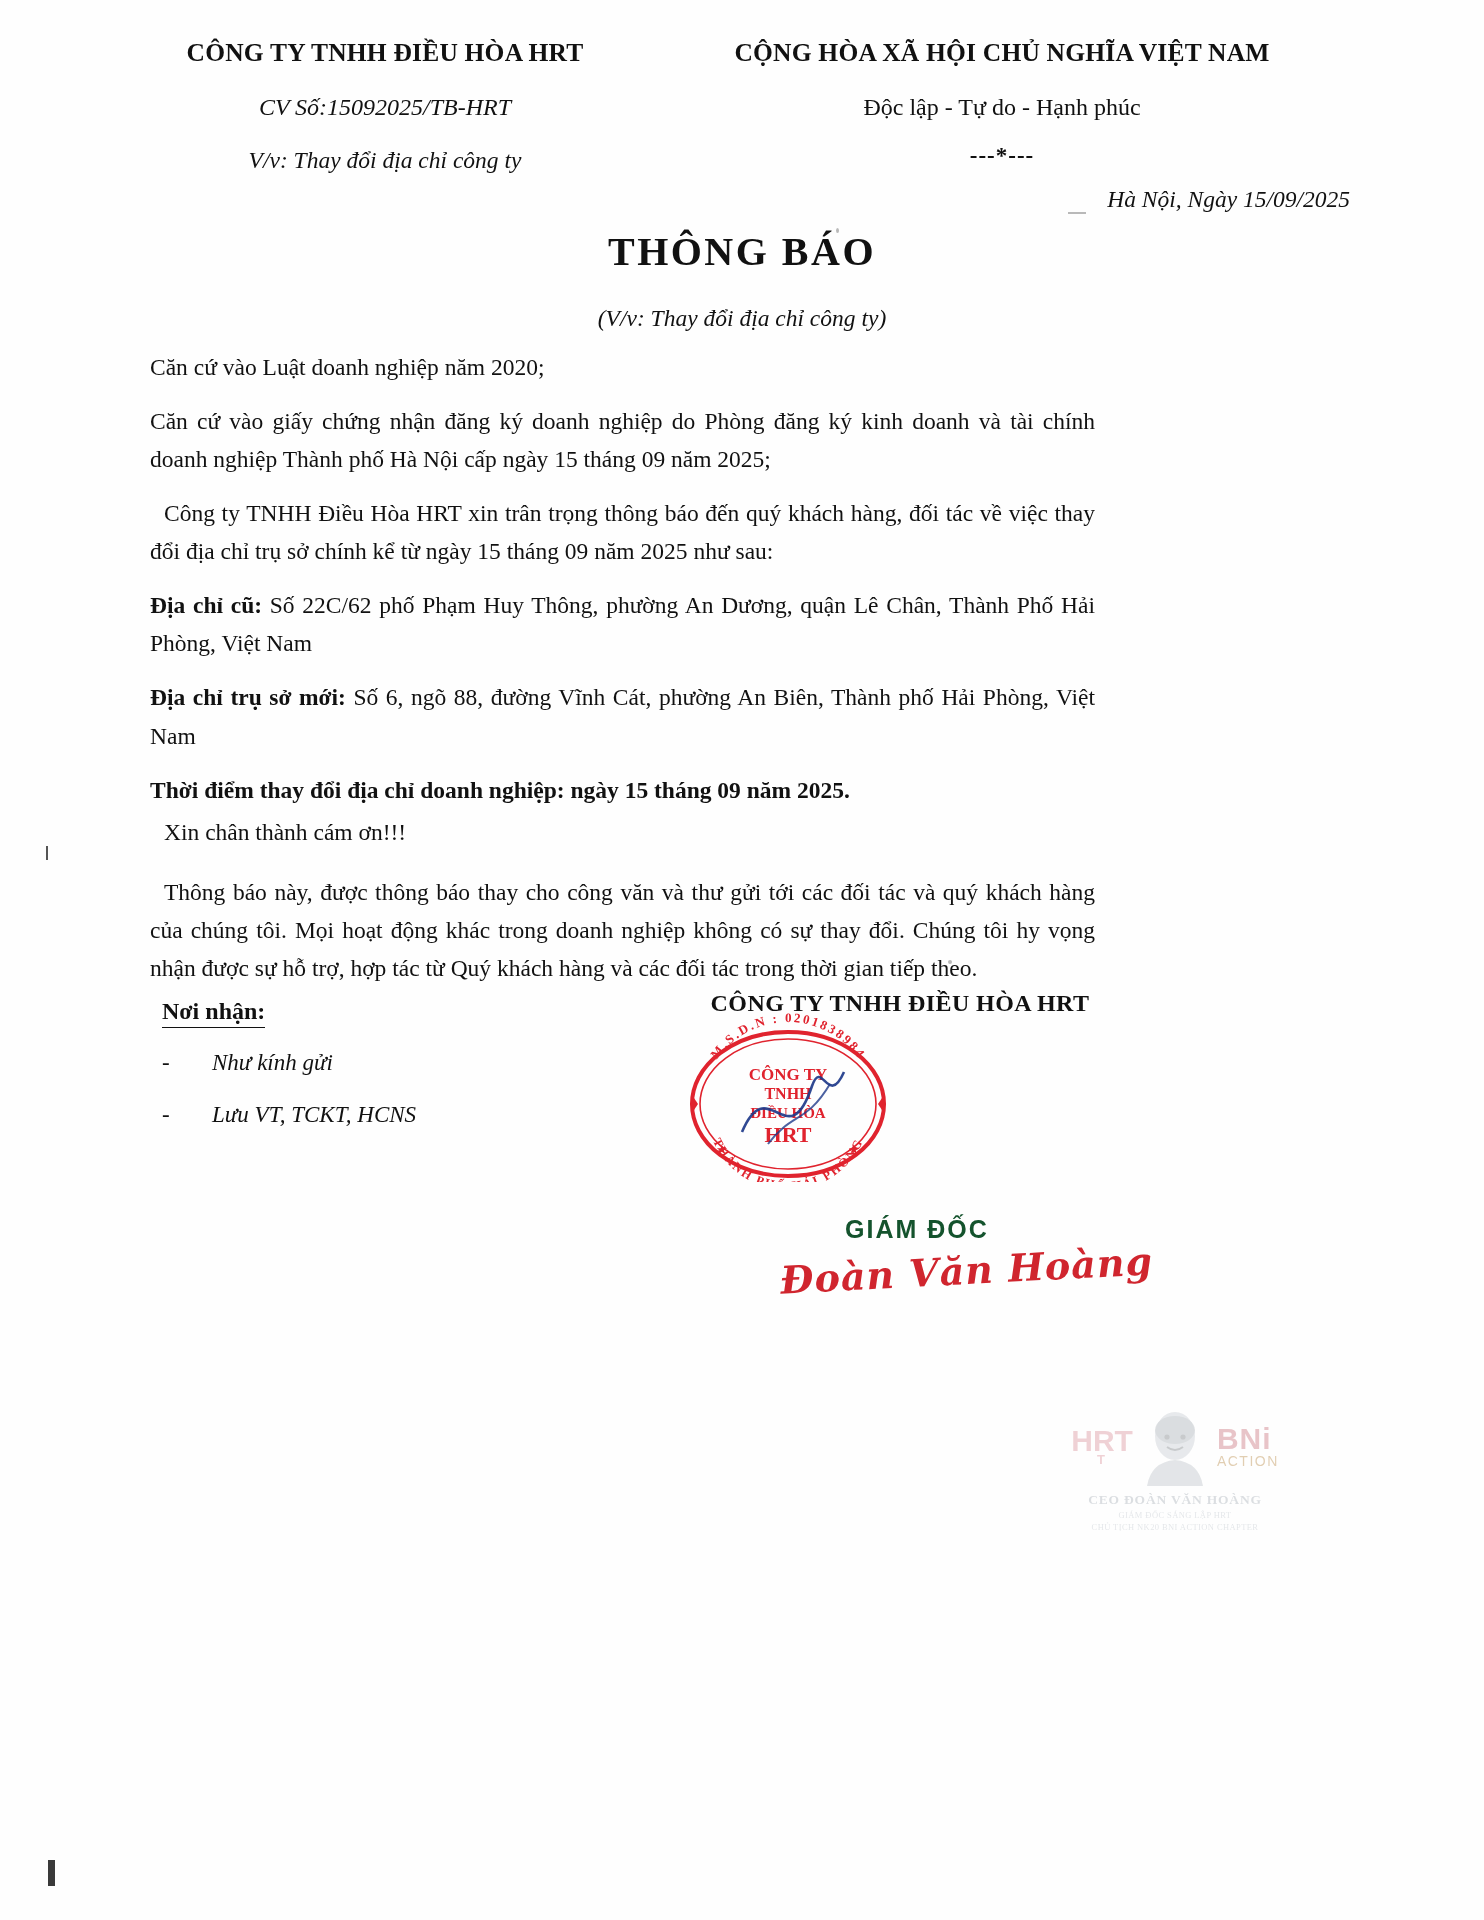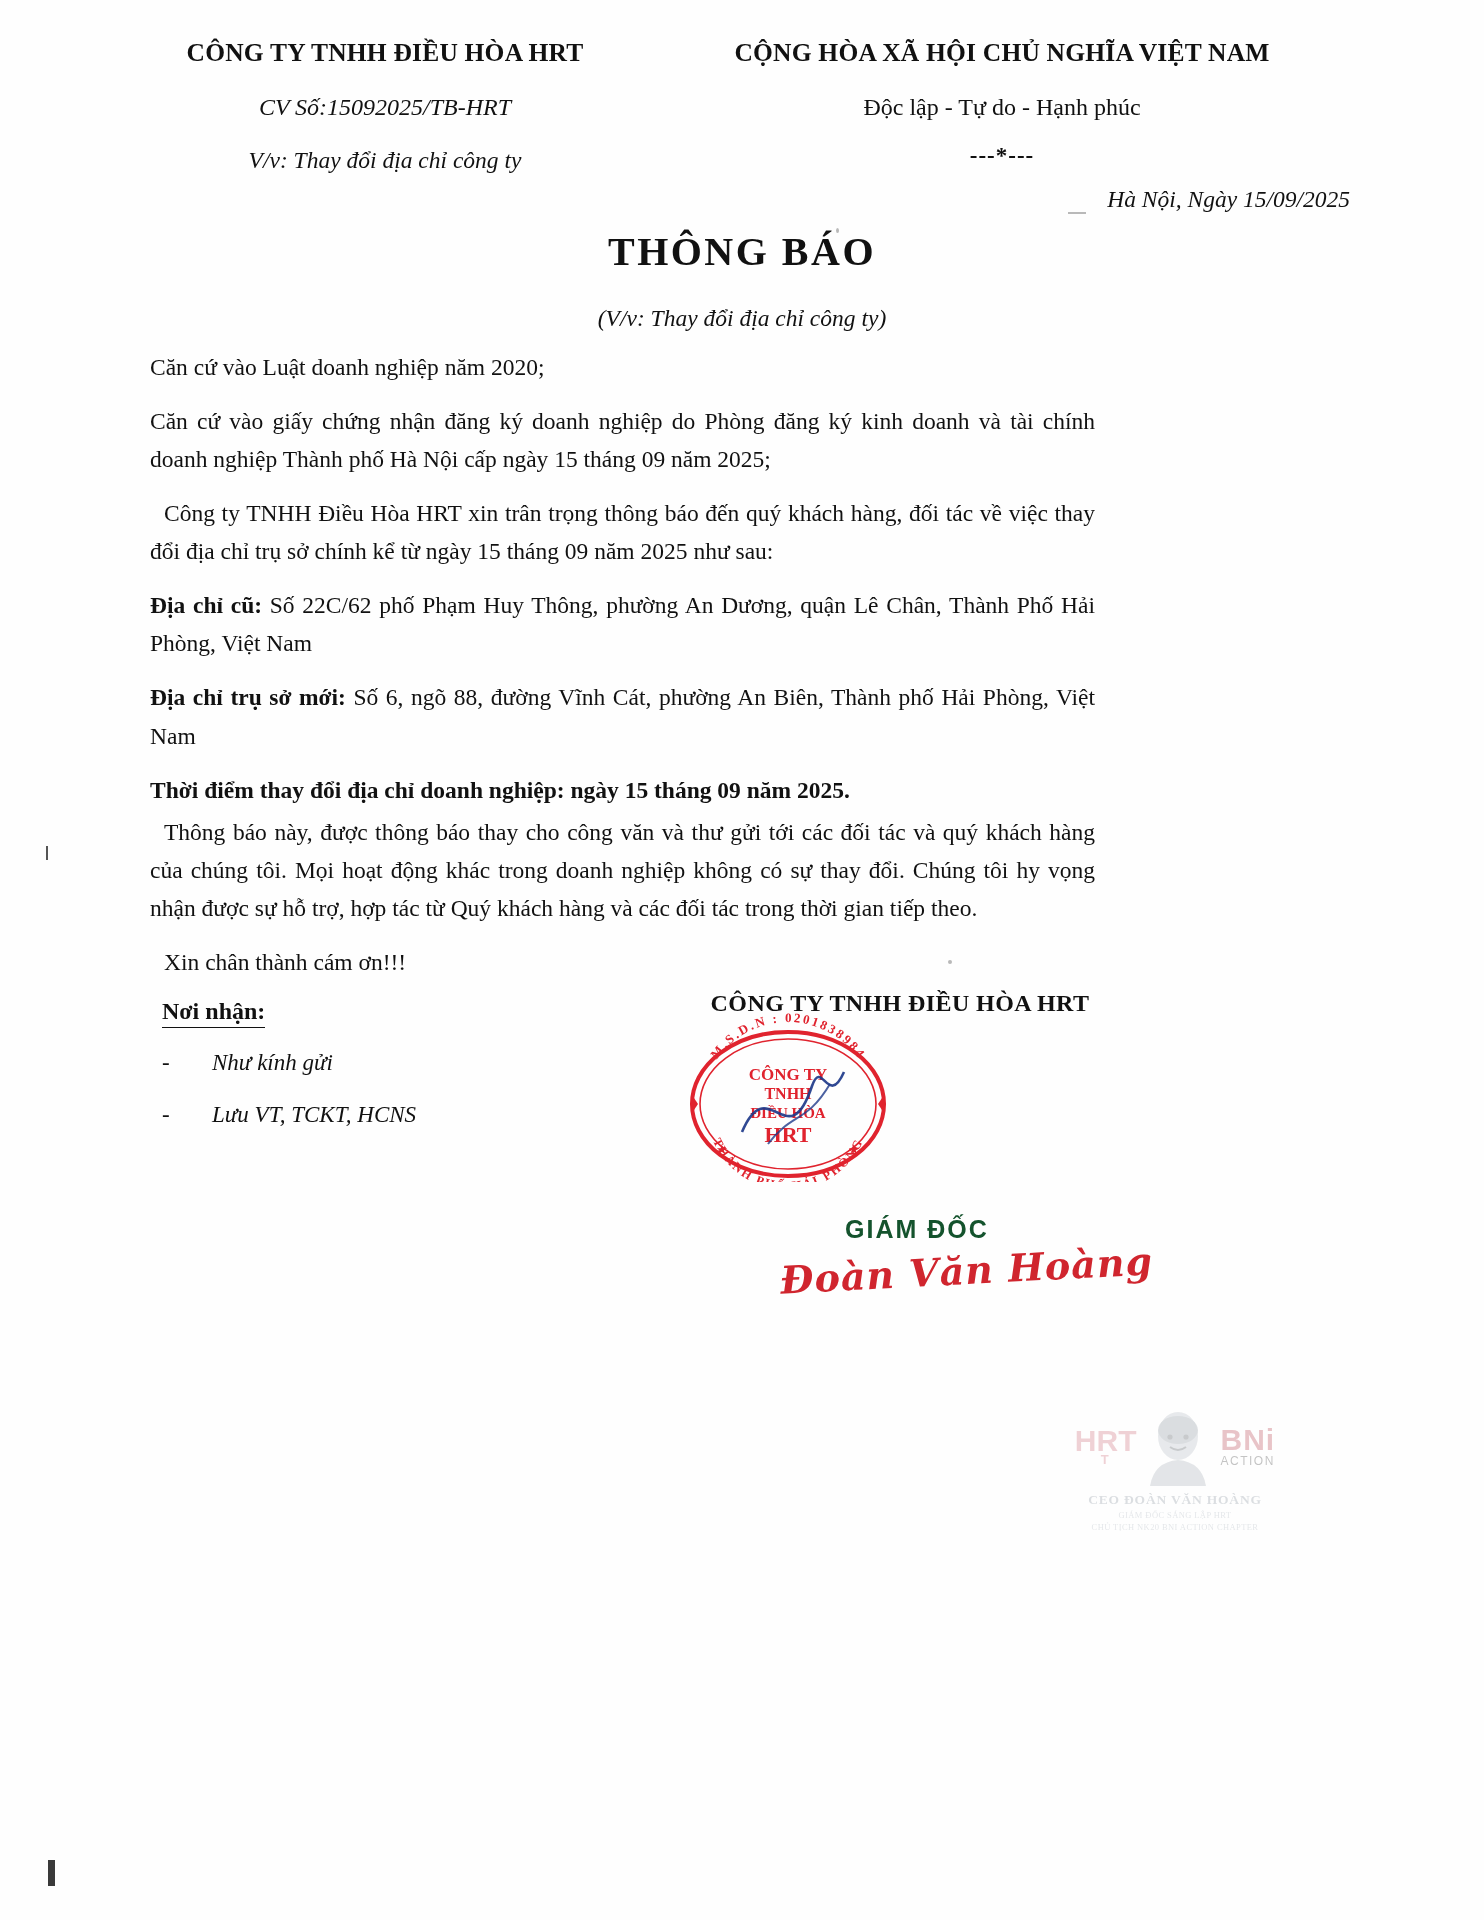--- a/index.html
+++ b/index.html
@@ -252,23 +252,23 @@
     color: #b9424f;
     line-height: 1;
     text-align: left;
   }
   .wm-bni .big {
     font-size: 30px;
     font-weight: bold;
     letter-spacing: 1px;
   }
   .wm-bni .small {
-    font-size: 12px;
+    font-size: 14px;
     letter-spacing: 1.5px;
-    color: #404040;
+    color: #a16207;
   }
   .wm-caption {
     text-align: center;
     font-family: Liberation Serif, serif;
     color: #9aa3ad;
   }
   .wm-caption .l1 {
     font-size: 13.5px;
     font-weight: bold;
     letter-spacing: .8px;
@@ -344,23 +344,23 @@
     </p>
 
     <p class="para tight">
       <b>Địa chỉ trụ sở mới:</b><span> Số 6, ngõ 88, đường Vĩnh Cát, phường An Biên, Thành phố Hải Phòng, Việt Nam</span>
     </p>
 
     <p class="para nogap">
       <b>Thời điểm thay đổi địa chỉ doanh nghiệp: ngày 15 tháng 09 năm 2025.</b>
     </p>
 
+    <p class="para indent">Xin chân thành cám ơn!!!</p>
+
     <p class="para indent tight">Thông báo này, được thông báo thay cho công văn và thư gửi tới các đối tác và quý khách hàng của chúng tôi. Mọi hoạt động khác trong doanh nghiệp không có sự thay đổi. Chúng tôi hy vọng nhận được sự hỗ trợ, hợp tác từ Quý khách hàng và các đối tác trong thời gian tiếp theo.</p>
-
-    <p class="para indent">Xin chân thành cám ơn!!!</p>
   </div>
 
   <div class="sig-zone">
 
     <div class="recipients">
       <div class="recipients-title">Nơi nhận:</div>
       <ul class="recip-list">
         <li>
           <span class="dash">-</span>
           <span>Như kính gửi</span>

